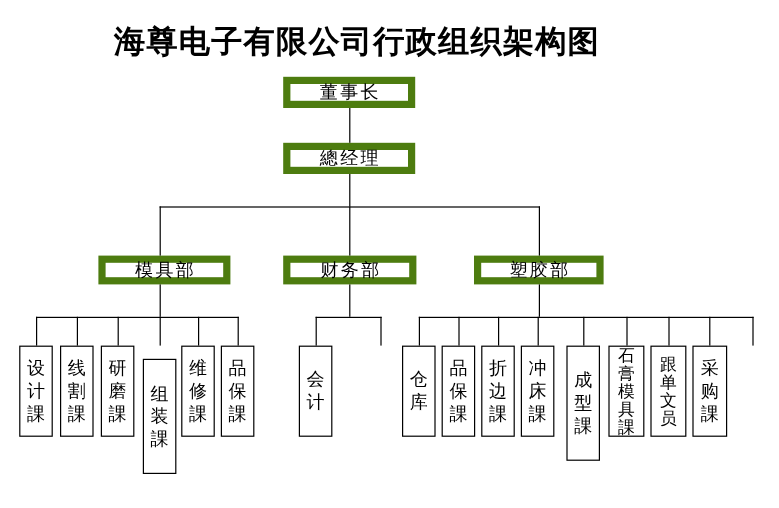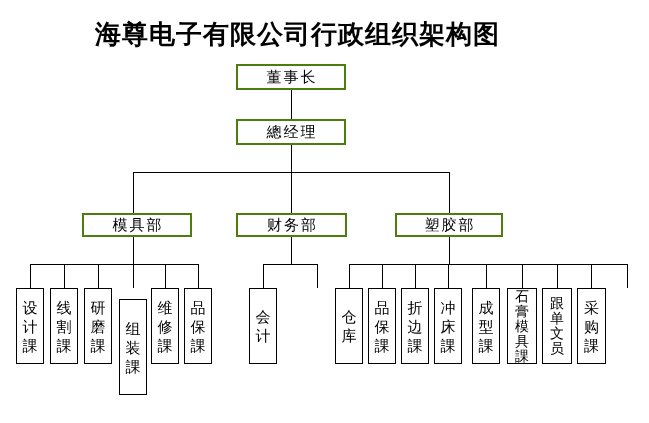--- a/index.html
+++ b/index.html
@@ -19,21 +19,21 @@
     top: 17px;
     font-family: "Liberation Serif", "DejaVu Serif", serif;
     font-weight: bold;
     font-size: 26px;
     letter-spacing: 1px;
     white-space: nowrap;
     color: #000000;
   }
   .box {
     position: absolute;
-    border: 2px solid #4d7c0f;
+    border: 6px solid #4d7c0f;
     background: #ffffff;
     display: flex;
     align-items: center;
     justify-content: center;
     box-sizing: border-box;
     font-size: 15px;
     letter-spacing: 2px;
     text-indent: 2px;
     white-space: nowrap;
   }
@@ -106,21 +106,21 @@
     </div>
   <div class="sub" style="left:368px; top:288px; width:28px; height:76px;">
       <span class="vtext">品保課</span>
     </div>
   <div class="sub" style="left:401px; top:288px; width:28px; height:76px;">
       <span class="vtext">折边課</span>
     </div>
   <div class="sub" style="left:434px; top:288px; width:28px; height:76px;">
       <span class="vtext">冲床課</span>
     </div>
-  <div class="sub" style="left:472px; top:288px; width:28px; height:76px;">
+  <div class="sub" style="left:472px; top:288px; width:28px; height:96px;">
       <span class="vtext">成型課</span>
     </div>
   <div class="sub" style="left:507px; top:288px; width:30px; height:76px;">
       <span class="vtext tight">石膏模具課</span>
     </div>
   <div class="sub" style="left:542px; top:288px; width:30px; height:76px;">
       <span class="vtext tight">跟单文员</span>
     </div>
   <div class="sub" style="left:577px; top:288px; width:29px; height:76px;">
       <span class="vtext">采购課</span>

